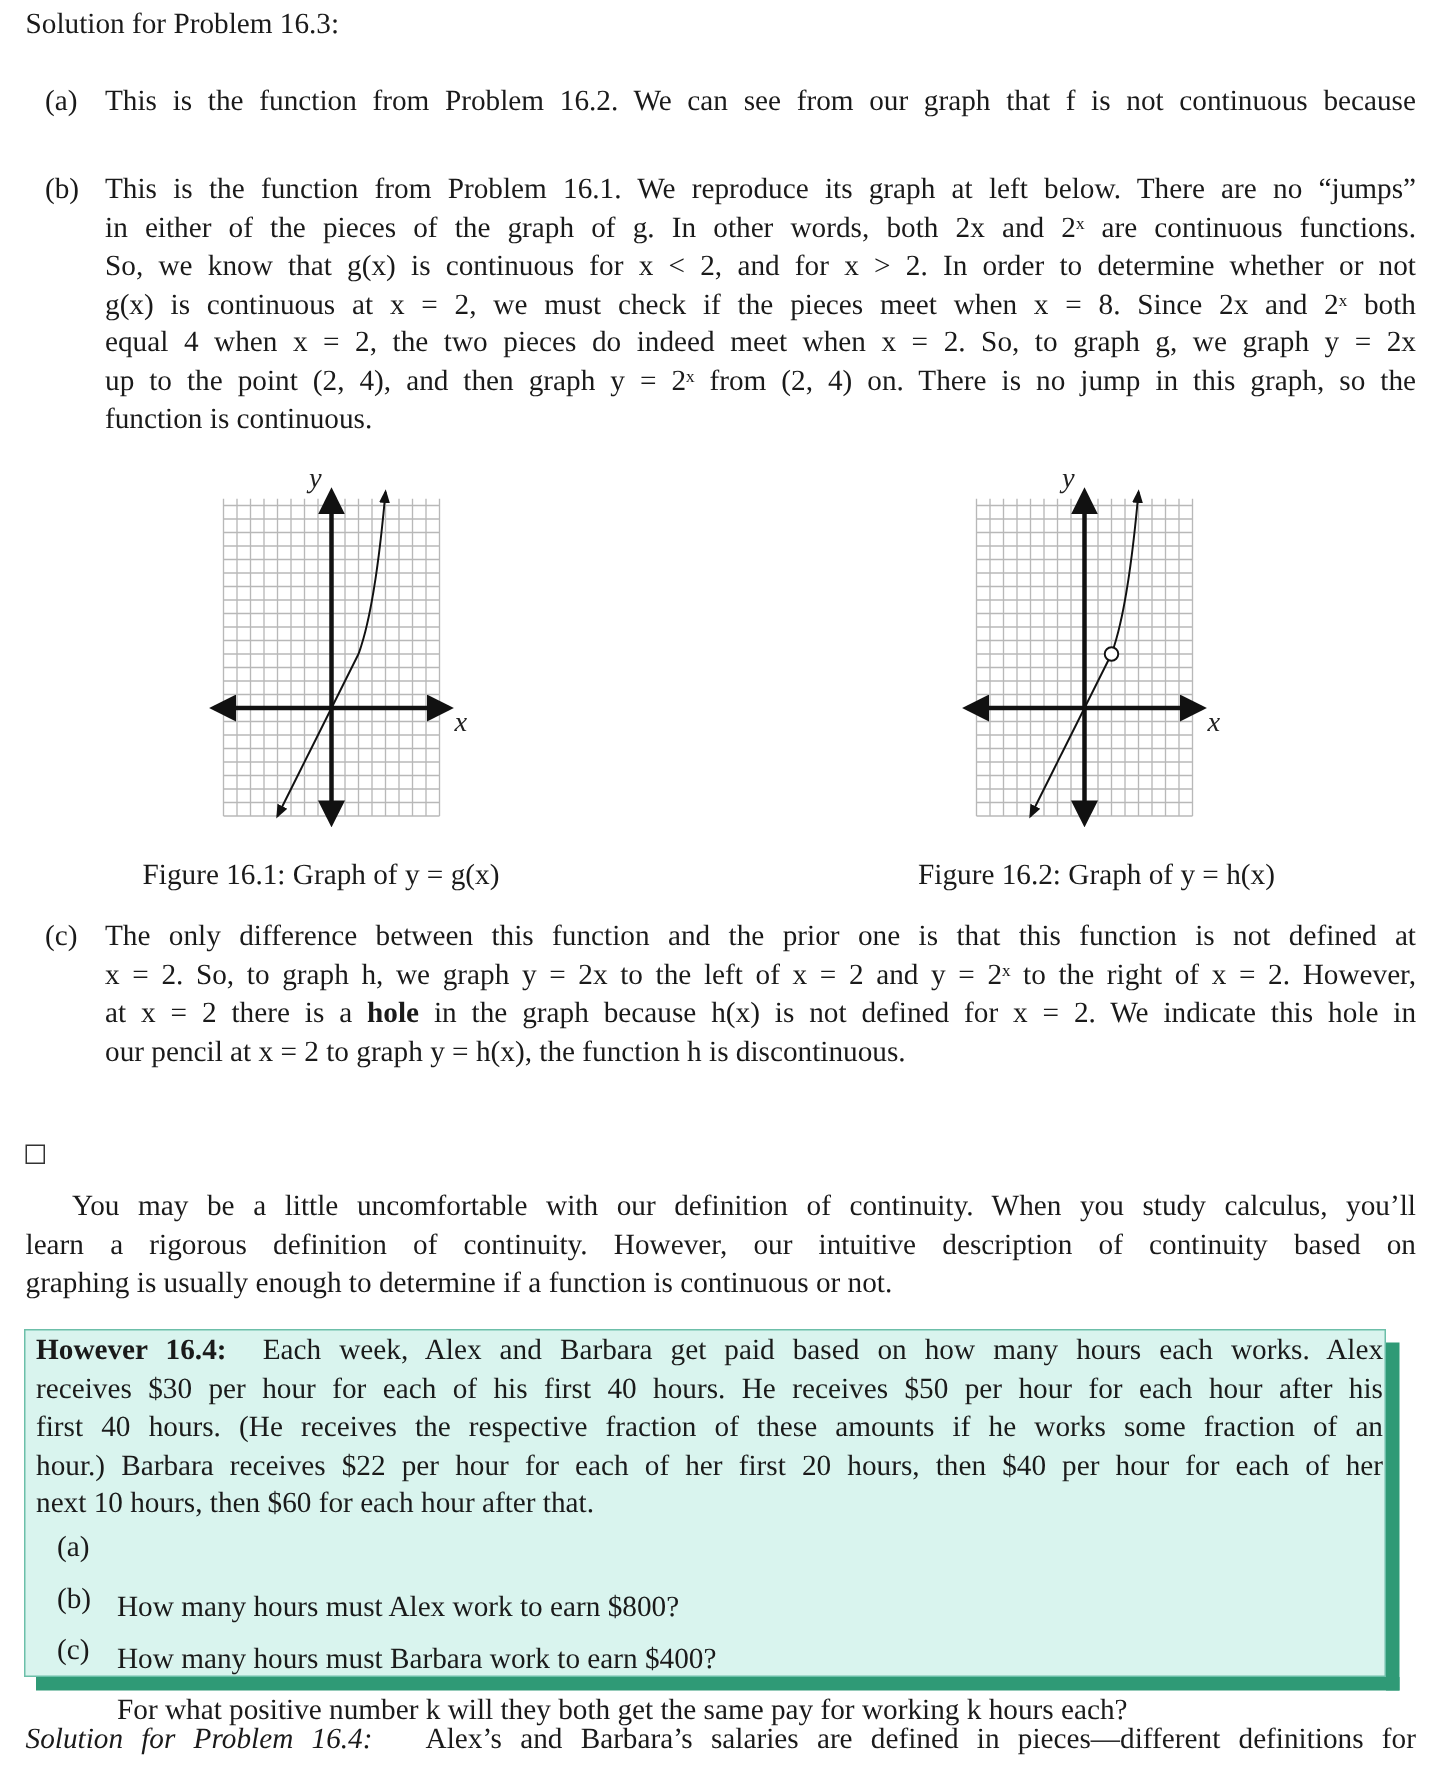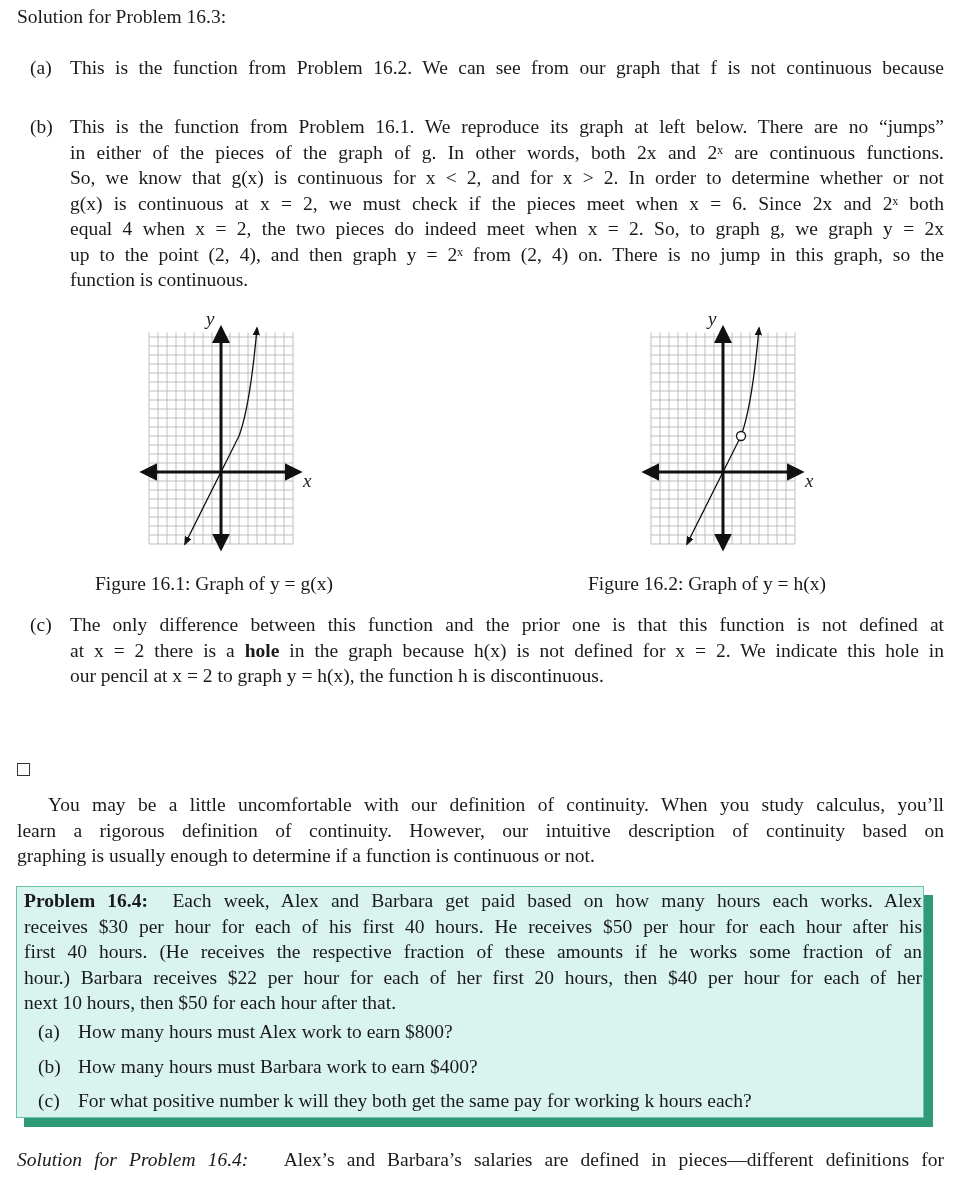--- a/index.html
+++ b/index.html
@@ -23,21 +23,21 @@
   .para .line:first-child { text-indent: 31px; }
   .probbox {
     position: absolute; left: 16px; top: 886px; width: 906px; height: 230px;
     background: #d9f4ee; border: 1px solid #6cbfa9;
   }
   .shadow-r { position: absolute; left: 924px; top: 895px; width: 9px; height: 232px; background: #2f9a76; }
   .shadow-b { position: absolute; left: 24px; top: 1118px; width: 909px; height: 9px; background: #2f9a76; }
   .probtext { position: absolute; left: 24px; top: 888px; width: 898px; }
   .sub { position: absolute; left: 38px; white-space: nowrap; }
   .sub .lbl { position: absolute; left: 0; }
-  .sub .txt { position: absolute; left: 40px; }
+  .sub .txt { position: absolute; left: 40px; margin-top: 40px; }
   .sol2 { left: 17px; top: 1147px; width: 927px; }
   svg text { font-family: "Liberation Serif", "DejaVu Serif", serif; }
 </style>
 </head>
 <body>
 
 <div class="abs heading">Solution for Problem 16.3:</div>
 
 <div class="item" style="top:55px;">
   <span class="lbl">(a)</span>
@@ -45,21 +45,21 @@
     <span class="line">This is the function from Problem 16.2. We can see from our graph that f is not continuous because</span>
   </div>
 </div>
 
 <div class="item" style="top:114px;">
   <span class="lbl">(b)</span>
   <div class="body">
     <span class="line">This is the function from Problem 16.1. We reproduce its graph at left below. There are no “jumps”</span>
     <span class="line">in either of the pieces of the graph of g. In other words, both 2x and 2ˣ are continuous functions.</span>
     <span class="line">So, we know that g(x) is continuous for x &lt; 2, and for x &gt; 2. In order to determine whether or not</span>
-    <span class="line">g(x) is continuous at x = 2, we must check if the pieces meet when x = 6.  Since 2x and 2ˣ both</span>
+    <span class="line">g(x) is continuous at x = 2, we must check if the pieces meet when x = 8.  Since 2x and 2ˣ both</span>
     <span class="line">equal 4 when x = 2, the two pieces do indeed meet when x = 2. So, to graph g, we graph y = 2x</span>
     <span class="line">up to the point (2, 4), and then graph y = 2ˣ from (2, 4) on. There is no jump in this graph, so the</span>
     <span class="line last">function is continuous.</span>
   </div>
 </div>
 
 <svg id="fig0" class="abs" style="left:130px; top:300px;" width="200" height="260">
     <defs>
       <marker id="ah0" viewBox="0 0 10 10" refX="8" refY="5" markerWidth="6" markerHeight="6" orient="auto-start-reverse">
         <path d="M0,0 L10,5 L0,10 z" fill="#111"></path>
@@ -169,48 +169,49 @@
     <line x1="13" y1="172" x2="169" y2="172" stroke="#111" stroke-width="3" marker-start="url(#ah1)" marker-end="url(#ah1)"></line>
     <line x1="91" y1="248" x2="91" y2="28.5" stroke="#111" stroke-width="3" marker-start="url(#ah1)" marker-end="url(#ah1)"></line>
     <text x="173" y="187" font-size="19" font-style="italic" fill="#222">x</text>
     <text x="76" y="24.5" font-size="19" font-style="italic" fill="#222">y</text>
     <line x1="55" y1="244" x2="109" y2="136" stroke="#111" stroke-width="1.3" marker-start="url(#as1)"></line>
     <path d="M109.00,136.00 L109.45,134.73 L109.90,133.42 L110.35,132.06 L110.80,130.65 L111.25,129.19 L111.70,127.68 L112.15,126.12 L112.60,124.50 L113.05,122.82 L113.50,121.09 L113.95,119.29 L114.40,117.43 L114.85,115.51 L115.30,113.52 L115.75,111.46 L116.20,109.32 L116.65,107.11 L117.10,104.82 L117.55,102.45 L118.00,100.00 L118.45,97.46 L118.90,94.83 L119.35,92.11 L119.80,89.29 L120.25,86.38 L120.70,83.36 L121.15,80.23 L121.60,77.00 L122.05,73.65 L122.50,70.18 L122.95,66.59 L123.40,62.87 L123.85,59.02 L124.30,55.04 L124.75,50.91 L125.20,46.64 L125.65,42.22 L126.10,37.64 L126.55,32.91 L127.00,28.00" fill="none" stroke="#111" stroke-width="1.3" marker-end="url(#as1)"></path>
     <circle cx="109" cy="136" r="4.5" fill="#fff" stroke="#111" stroke-width="1.3"></circle>
   </svg>
 
 <div class="caption" style="left:95px;">Figure 16.1: Graph of y = g(x)</div>
-<div class="caption" style="left:588px;">Figure 16.2: Graph of y = h(x)</div>
+<div class="caption" style="left:612px;">Figure 16.2: Graph of y = h(x)</div>
 
 <div class="item" style="top:612px;">
   <span class="lbl">(c)</span>
   <div class="body">
     <span class="line">The only difference between this function and the prior one is that this function is not defined at</span>
+    <span class="line">x = 2. So, to graph h, we graph y = 2x to the left of x = 2 and y = 2ˣ to the right of x = 2. However,</span>
     <span class="line" id="c-line-2">at x = 2 there is a <b>hole</b> in the graph because h(x) is not defined for x = 2. We indicate this hole in</span>
     <span class="line last">our pencil at x = 2 to graph y = h(x), the function h is discontinuous.</span>
   </div>
 </div>
 
 <div class="abs qed"></div>
 
 <div class="abs para">
   <span class="line">You may be a little uncomfortable with our definition of continuity. When you study calculus, you’ll</span>
   <span class="line">learn a rigorous definition of continuity.  However, our intuitive description of continuity based on</span>
   <span class="line last">graphing is usually enough to determine if a function is continuous or not.</span>
 </div>
 
 <div class="shadow-r"></div>
 <div class="shadow-b"></div>
 <div class="probbox"></div>
 <div class="probtext">
-  <span class="line"><b>Problem 16.4:</b>&nbsp; <span>Each week, Alex and Barbara get paid based on how many hours each works. Alex</span></span>
+  <span class="line"><b>However 16.4:</b>&nbsp; <span>Each week, Alex and Barbara get paid based on how many hours each works. Alex</span></span>
   <span class="line">receives $30 per hour for each of his first 40 hours. He receives $50 per hour for each hour after his</span>
   <span class="line">first 40 hours. (He receives the respective fraction of these amounts if he works some fraction of an</span>
   <span class="line">hour.) Barbara receives $22 per hour for each of her first 20 hours, then $40 per hour for each of her</span>
-  <span class="line last">next 10 hours, then $50 for each hour after that.</span>
+  <span class="line last">next 10 hours, then $60 for each hour after that.</span>
 </div>
 <div class="sub" style="top:1019px;">
   <span class="lbl">(a)</span>
   <span class="txt">How many hours must Alex work to earn $800?</span>
 </div>
 <div class="sub" style="top:1054px;">
   <span class="lbl">(b)</span>
   <span class="txt">How many hours must Barbara work to earn $400?</span>
 </div>
 <div class="sub" style="top:1088px;">

